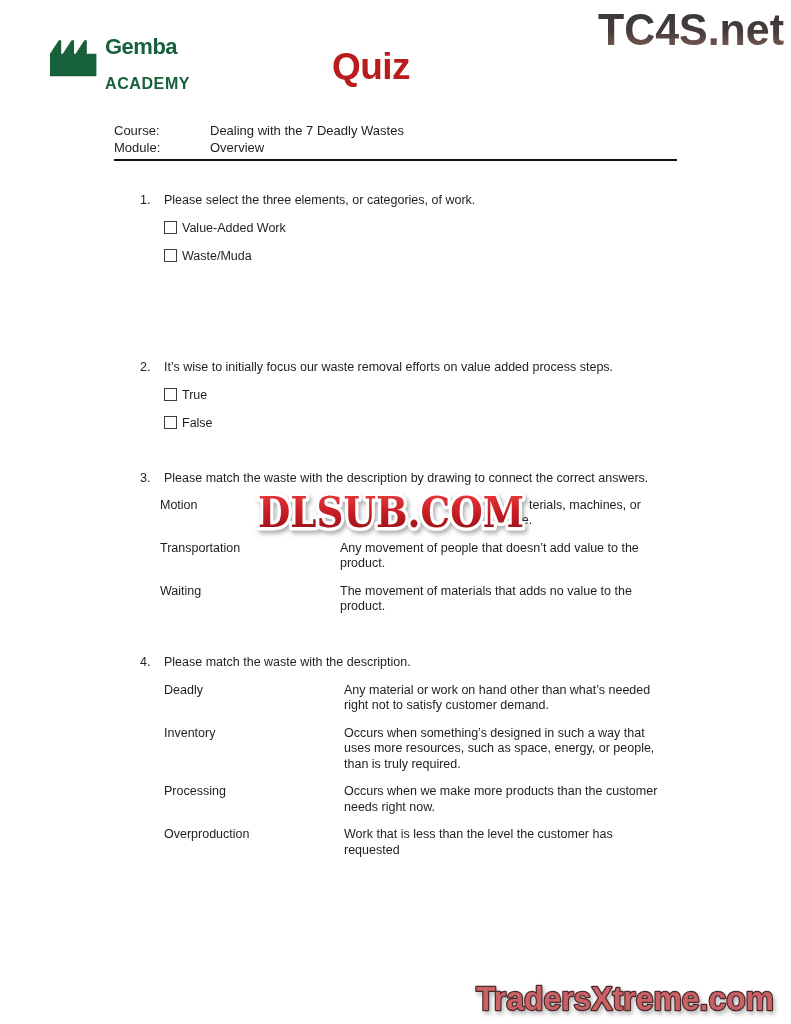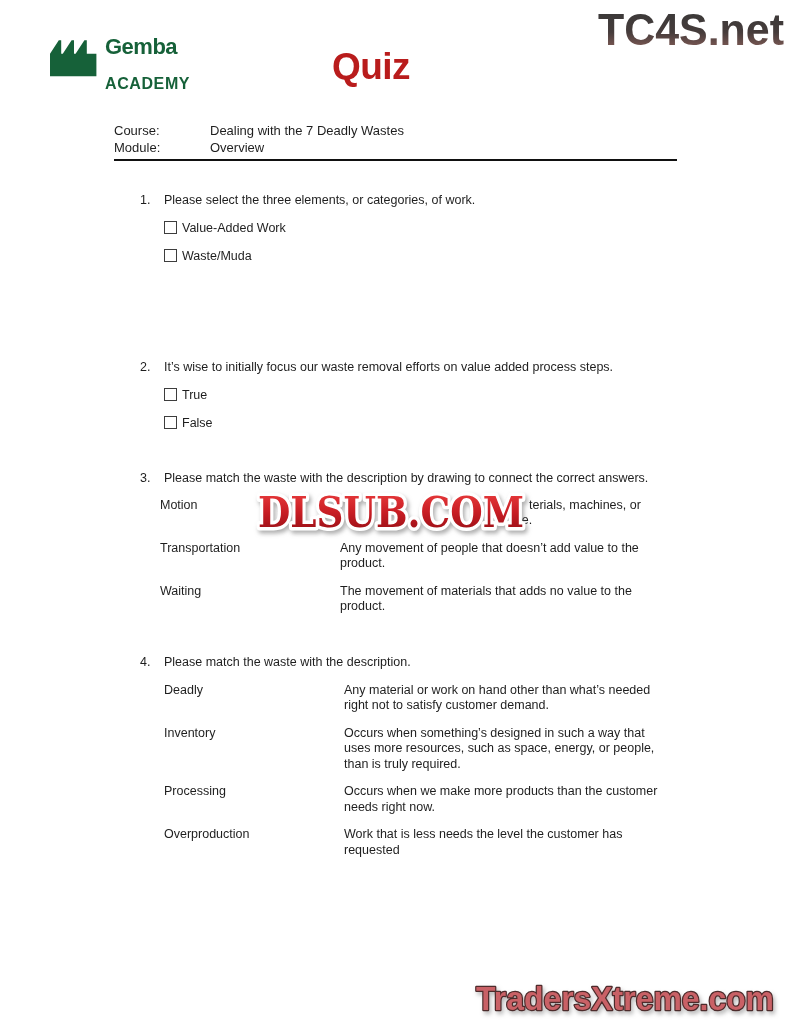--- a/index.html
+++ b/index.html
@@ -165,21 +165,21 @@
 uses more resources, such as space, energy, or people,
 than is truly required.</span>
       </div>
       <div class="match-row">
         <span class="match-term">Processing</span>
         <span class="match-desc">Occurs when we make more products than the customer
 needs right now.</span>
       </div>
       <div class="match-row">
         <span class="match-term">Overproduction</span>
-        <span class="match-desc">Work that is less needs the level the customer has
+        <span class="match-desc">Work that is less than the level the customer has
 requested</span>
       </div>
     </div>
   </div>
 
   <svg class="wm-dlsub" width="282" height="54">
     <defs>
       <linearGradient id="dlsubGrad" x1="0" y1="0" x2="0" y2="1">
         <stop offset="0%" stop-color="#ee4040"></stop>
         <stop offset="50%" stop-color="#c81d24"></stop>

